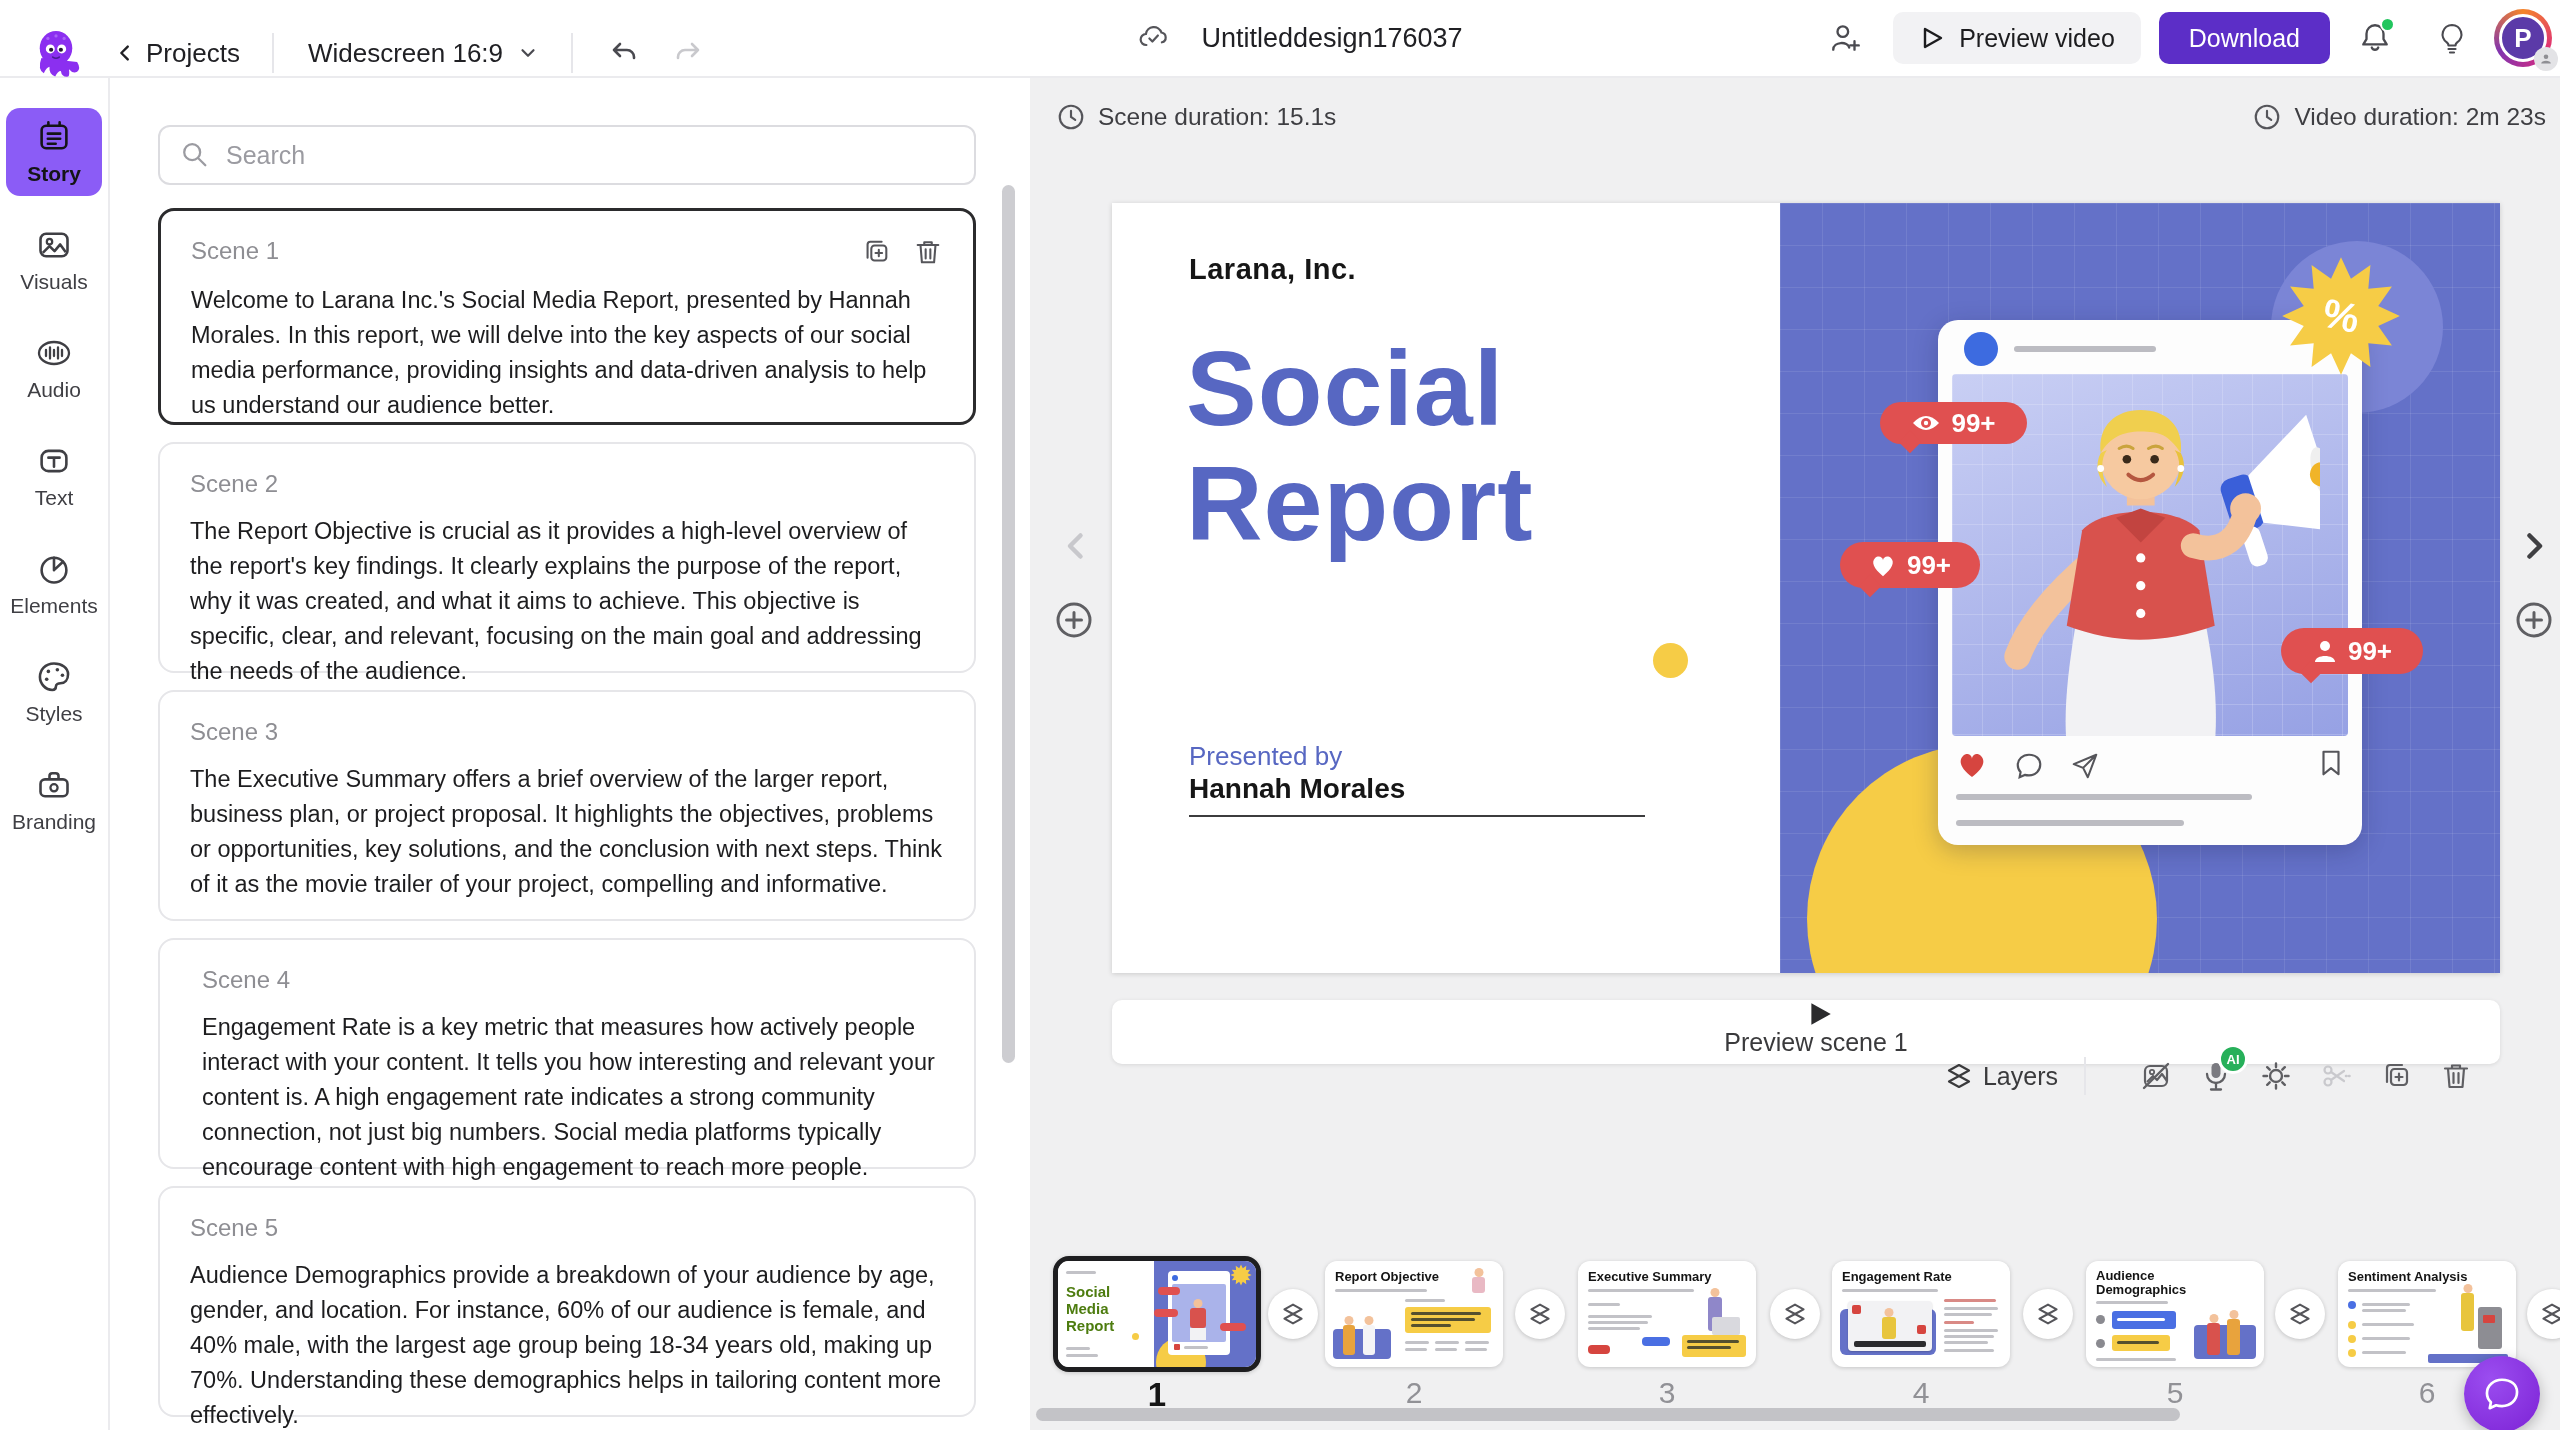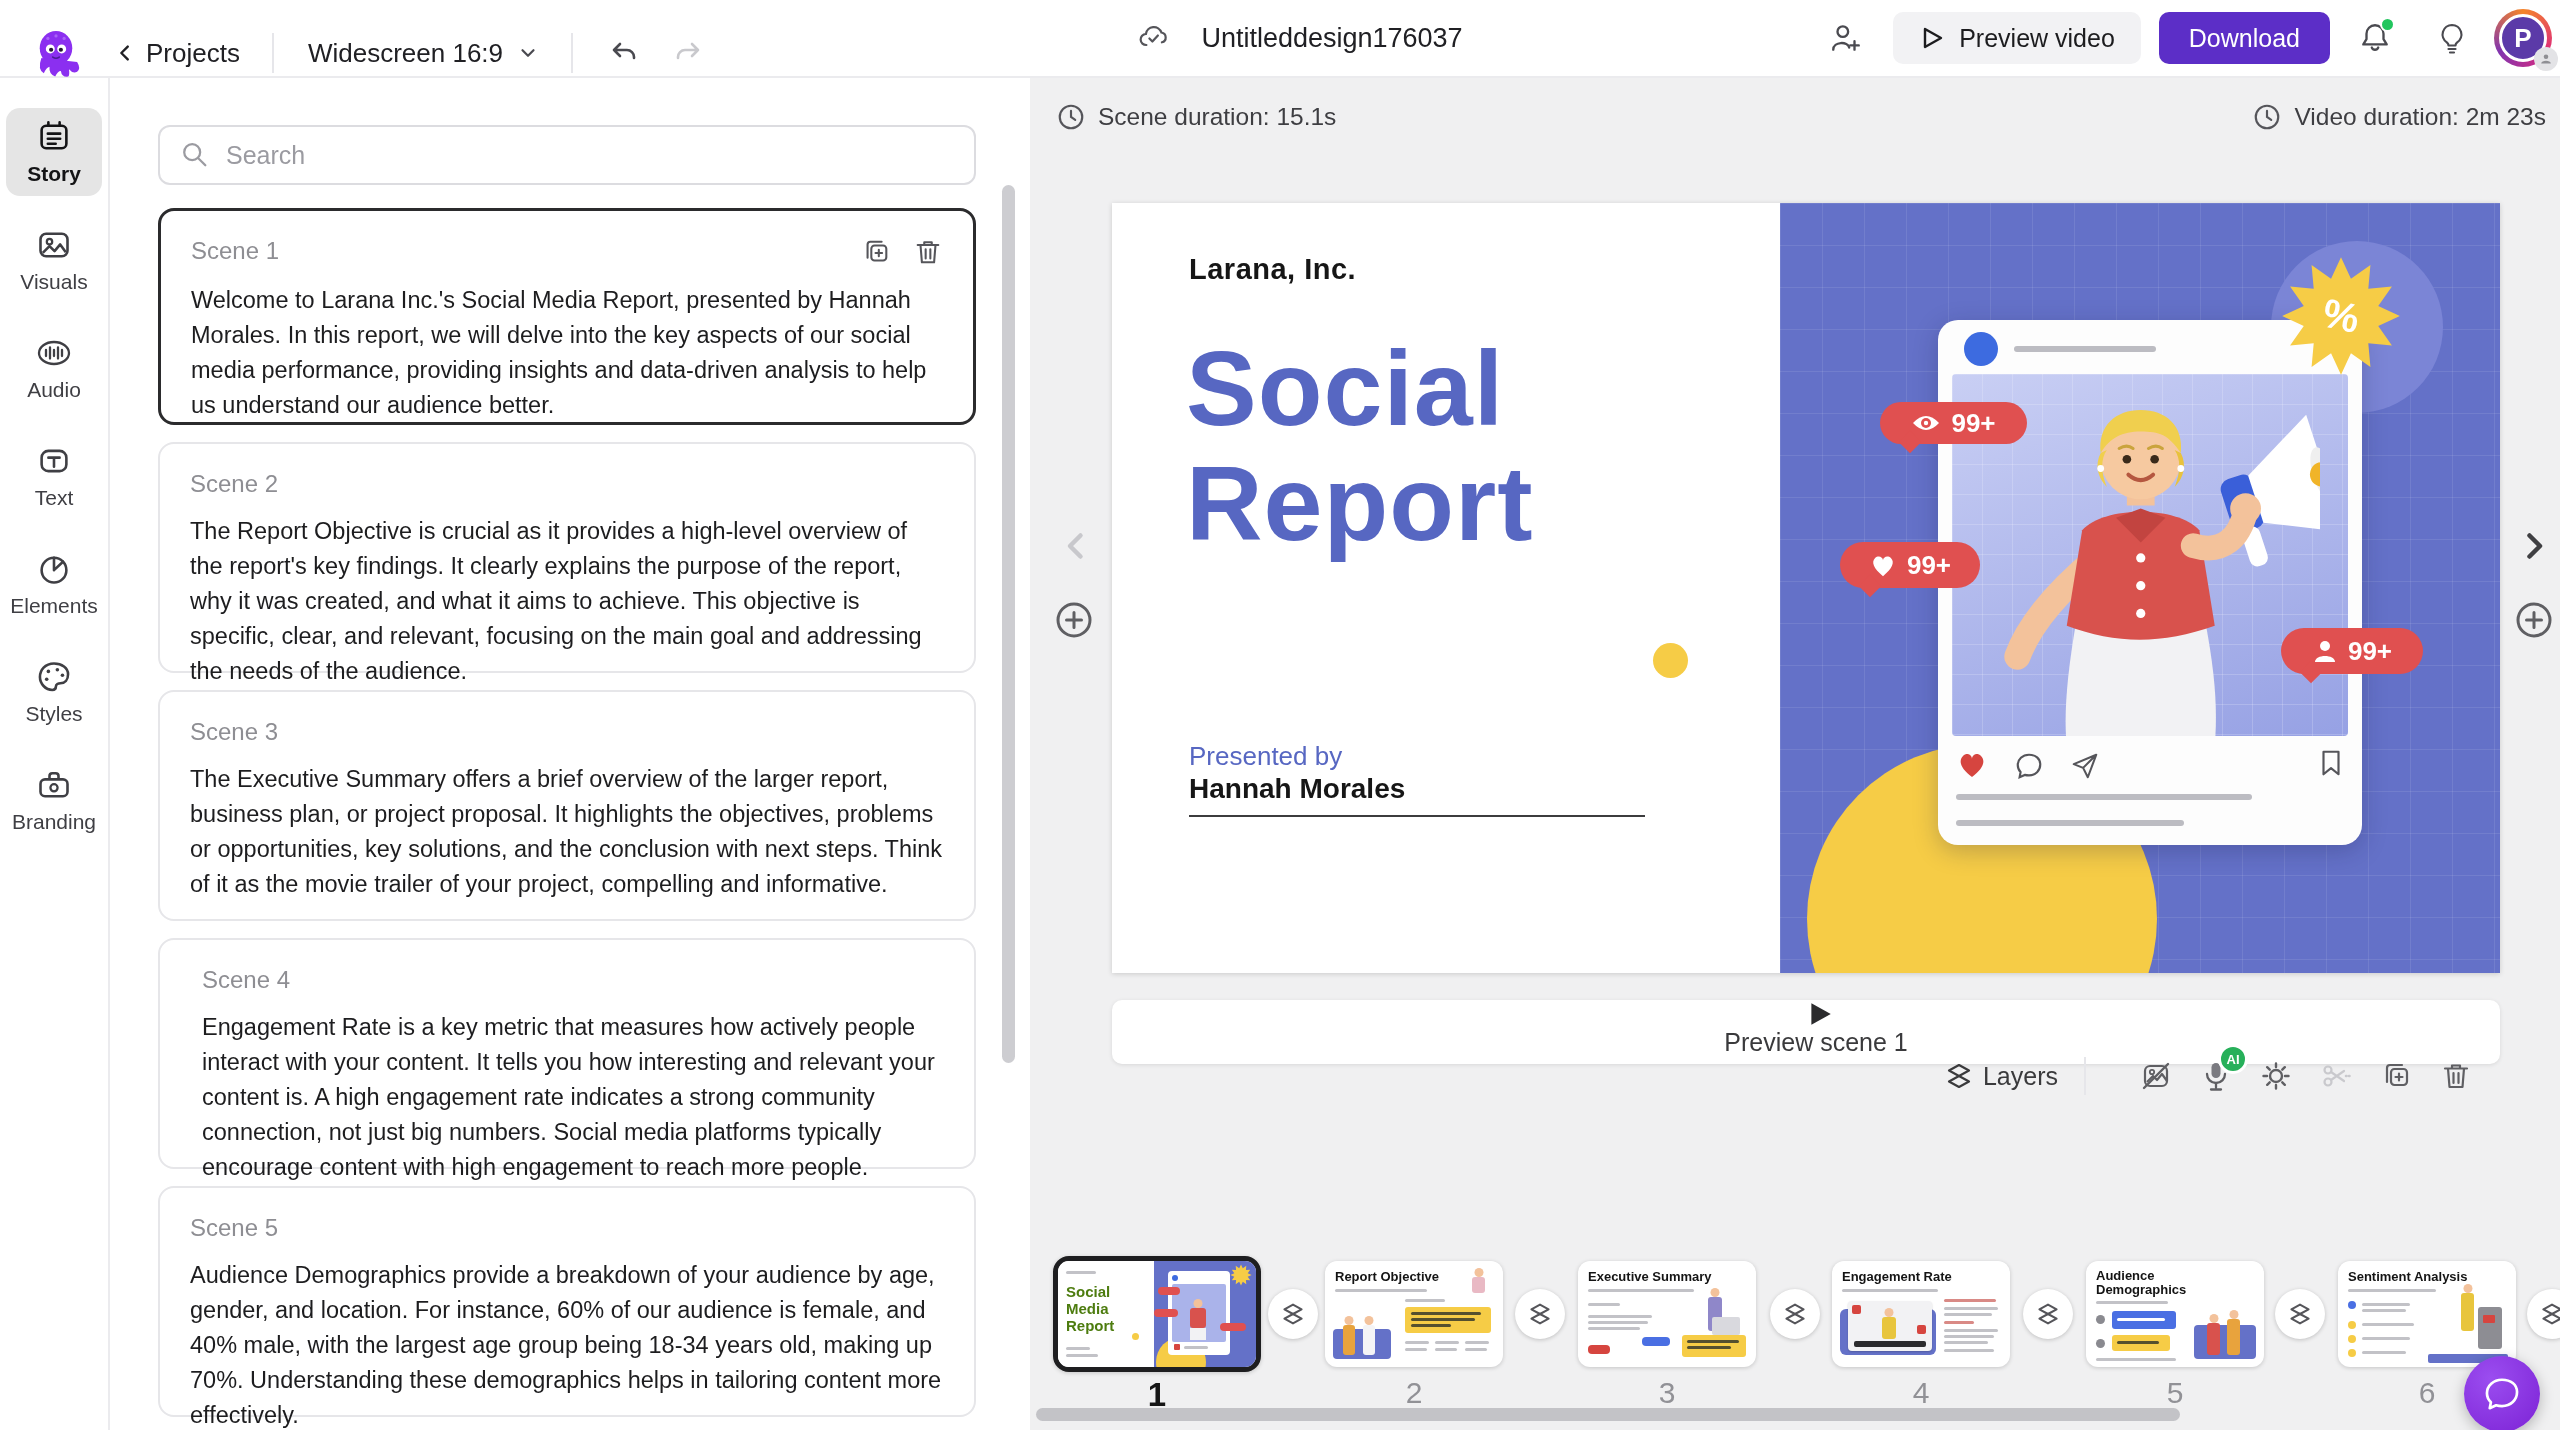--- a/index.html
+++ b/index.html
@@ -42,21 +42,21 @@
   .avatar-badge { position:absolute; right:-6px; bottom:-4px; width:24px; height:24px; border-radius:50%;
             background:#e3e3e6; display:flex; align-items:center; justify-content:center; color:#8e8e93; }
 
   
   #sidebar { position:absolute; left:0; top:78px; width:110px; height:1352px; background:#fff;
              border-right:2px solid #ebebee; padding-top:30px; display:flex; flex-direction:column;
              align-items:center; gap:20px; z-index:20; }
   .side-item { width:96px; height:88px; border-radius:14px; display:flex; flex-direction:column;
              align-items:center; justify-content:center; gap:7px; cursor:pointer; color:#4a4a50; }
   .side-item span { font:400 21px "Liberation Sans",sans-serif; color:#3f3f44; }
-  .side-item.active { background:#e5e5e5; color:#7c3aed; }
+  .side-item.active { background:#8b5cf6; color:#7c3aed; }
   .side-item.active span { font-weight:700; color:#141416; }
 
   
   #scene-panel { position:absolute; left:110px; top:78px; width:920px; height:1352px; background:#fff; z-index:10; }
   .search-box { position:absolute; left:48px; top:47px; width:818px; height:60px; border:2px solid #dcdce0;
              border-radius:12px; display:flex; align-items:center; padding:0 20px; gap:16px; background:#fff; }
   .search-box input { border:none; outline:none; flex:1; font:400 25px "Liberation Sans",sans-serif; color:#1d1d1f; }
   .search-box input::placeholder { color:#9b9ba1; }
   .scene-card { position:absolute; left:48px; width:818px; background:#fff; border:2px solid #e6e6e9;
              border-radius:16px; padding:26px 30px; cursor:pointer; }

